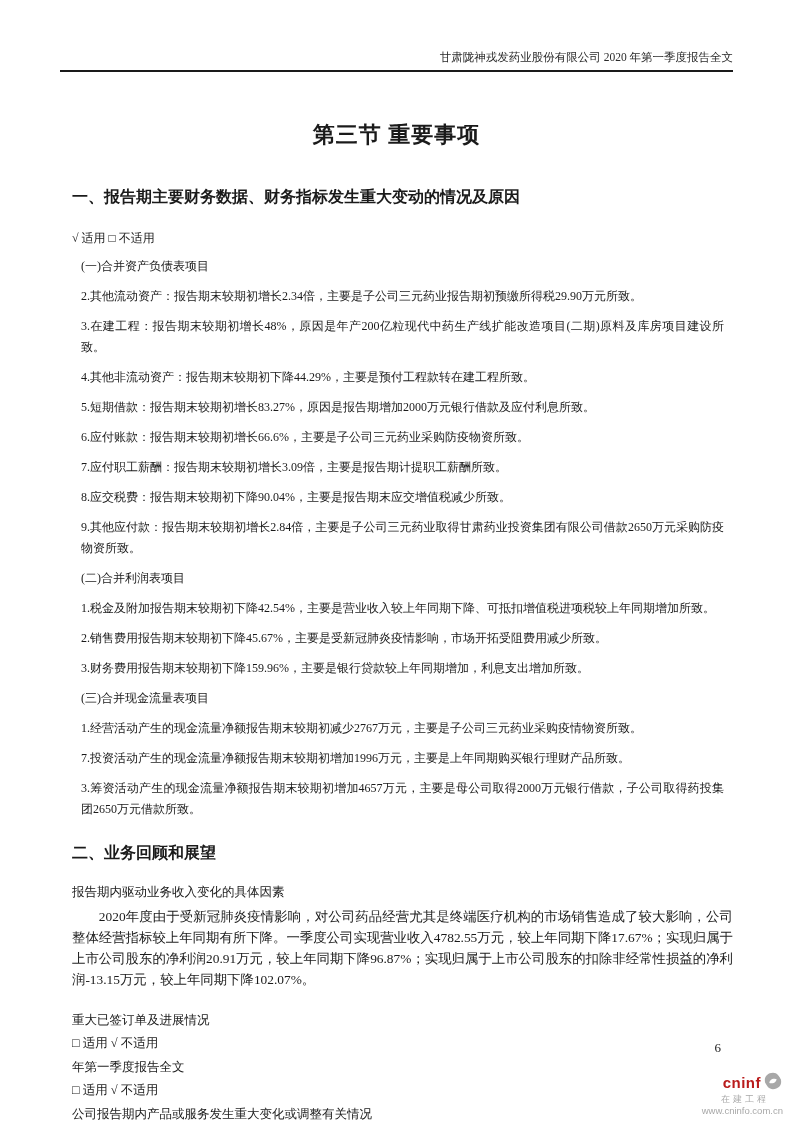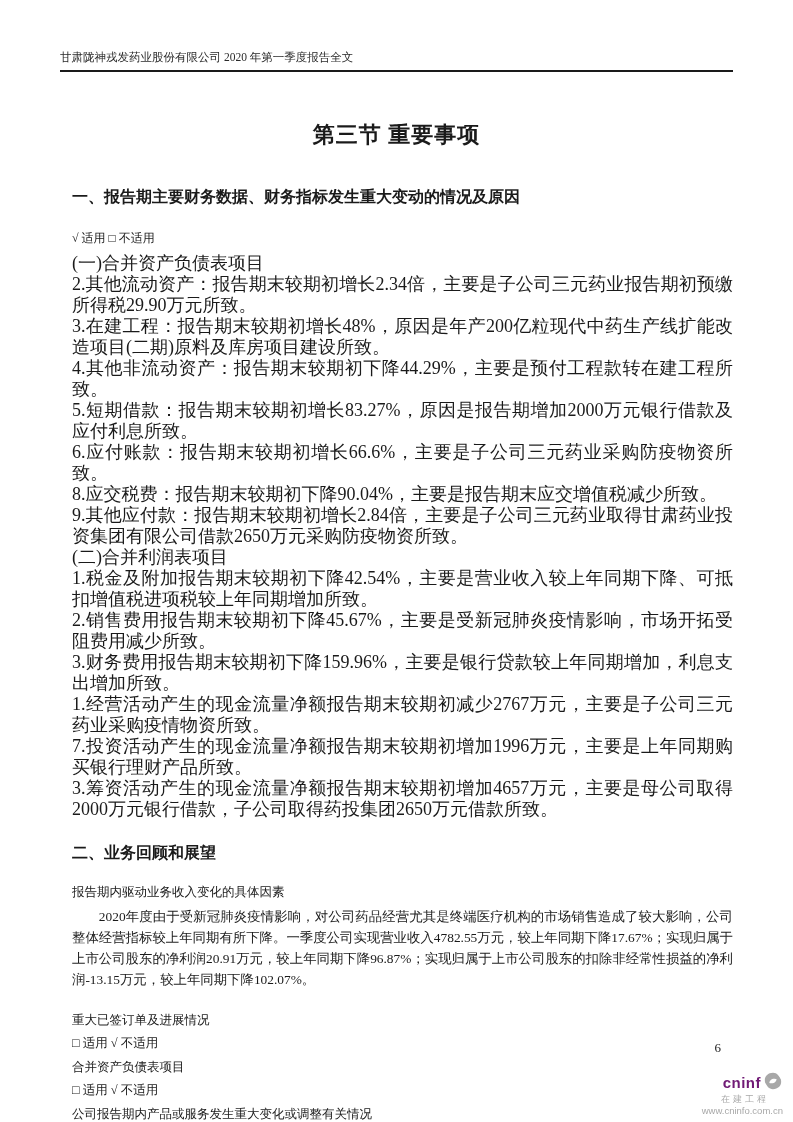--- a/index.html
+++ b/index.html
@@ -14,20 +14,21 @@
     overflow:hidden;
   }
   .header-wrap {
     margin:50px 60px 0 60px;
     border-bottom:2px solid #1a1a1a;
     padding-bottom:5px;
   }
   .header-text {
     font-size:11.5px;
     line-height:15px;
+    text-align:right;
     color:#2a2a2a;
   }
   .doc-title {
     margin:48px 0 0 0;
     text-align:center;
     font-size:22px;
     font-weight:bold;
     letter-spacing:1px;
   }
   .content { margin:0 60px 0 72px; }
@@ -40,22 +41,22 @@
   }
   .section-heading.second { margin-top:22px; }
   .applicability {
     font-size:12px;
     line-height:17px;
     margin-top:22px;
   }
   .body-lines { margin-top:6px; }
   .body-lines .subheading,
   .body-lines p {
-    margin:0;
-    font-size:18px;
+    margin:9px;
+    font-size:12px;
     line-height:21px;
     text-align:justify;
   }
   .body-lines .subheading { text-align:left; }
   .sub-line {
     font-size:12.5px;
     line-height:17px;
   }
   .mt20 { margin-top:20px; }
   .mt22 { margin-top:22px; }
@@ -81,21 +82,21 @@
     display:flex;
     flex-direction:column;
     align-items:flex-end;
     line-height:1.1;
   }
   .wm-row1 { display:flex; align-items:center; gap:2px; }
   .wm-brand {
     font-family:"Liberation Sans","DejaVu Sans",sans-serif;
     font-weight:bold;
     font-size:15px;
-    color:#701a75;
+    color:#b91c1c;
     letter-spacing:0.5px;
   }
   .wm-icon { display:inline-block; }
   .wm-cn {
     font-size:9px;
     color:#a8a8a8;
     letter-spacing:3px;
     margin:1px 14px 1px 0;
     font-family:"Liberation Sans","DejaVu Sans",sans-serif;
   }
@@ -122,42 +123,44 @@
 
     <div class="applicability">√ 适用 □ 不适用</div>
 
     <div class="body-lines">
       <div class="subheading">(一)合并资产负债表项目</div>
       <p>2.其他流动资产：报告期末较期初增长2.34倍，主要是子公司三元药业报告期初预缴所得税29.90万元所致。</p>
       <p>3.在建工程：报告期末较期初增长48%，原因是年产200亿粒现代中药生产线扩能改造项目(二期)原料及库房项目建设所致。</p>
       <p>4.其他非流动资产：报告期末较期初下降44.29%，主要是预付工程款转在建工程所致。</p>
       <p>5.短期借款：报告期末较期初增长83.27%，原因是报告期增加2000万元银行借款及应付利息所致。</p>
       <p>6.应付账款：报告期末较期初增长66.6%，主要是子公司三元药业采购防疫物资所致。</p>
+      <p>7.应付职工薪酬：报告期末较期初增长3.09倍，主要是报告期计提职工薪酬所致。</p>
       <p>8.应交税费：报告期末较期初下降90.04%，主要是报告期末应交增值税减少所致。</p>
       <p>9.其他应付款：报告期末较期初增长2.84倍，主要是子公司三元药业取得甘肃药业投资集团有限公司借款2650万元采购防疫物资所致。</p>
 
       <div class="subheading">(二)合并利润表项目</div>
       <p>1.税金及附加报告期末较期初下降42.54%，主要是营业收入较上年同期下降、可抵扣增值税进项税较上年同期增加所致。</p>
       <p>2.销售费用报告期末较期初下降45.67%，主要是受新冠肺炎疫情影响，市场开拓受阻费用减少所致。</p>
       <p>3.财务费用报告期末较期初下降159.96%，主要是银行贷款较上年同期增加，利息支出增加所致。</p>
 
+      <div class="subheading">(三)合并现金流量表项目</div>
       <p>1.经营活动产生的现金流量净额报告期末较期初减少2767万元，主要是子公司三元药业采购疫情物资所致。</p>
       <p>7.投资活动产生的现金流量净额报告期末较期初增加1996万元，主要是上年同期购买银行理财产品所致。</p>
       <p>3.筹资活动产生的现金流量净额报告期末较期初增加4657万元，主要是母公司取得2000万元银行借款，子公司取得药投集团2650万元借款所致。</p>
     </div>
 
     <h2 class="section-heading second">二、业务回顾和展望</h2>
 
     <div class="sub-line mt20">报告期内驱动业务收入变化的具体因素</div>
 
     <p class="para">2020年度由于受新冠肺炎疫情影响，对公司药品经营尤其是终端医疗机构的市场销售造成了较大影响，公司整体经营指标较上年同期有所下降。一季度公司实现营业收入4782.55万元，较上年同期下降17.67%；实现归属于上市公司股东的净利润20.91万元，较上年同期下降96.87%；实现归属于上市公司股东的扣除非经常性损益的净利润-13.15万元，较上年同期下降102.07%。</p>
 
     <div class="sub-line mt22">重大已签订单及进展情况</div>
     <div class="sub-line mt6">□ 适用 √ 不适用</div>
-    <div class="sub-line mt7">合并资产负债表项目</div>
+    <div class="sub-line mt7">年第一季度报告全文</div>
     <div class="sub-line mt6">□ 适用 √ 不适用</div>
     <div class="sub-line mt7">公司报告期内产品或服务发生重大变化或调整有关情况</div>
 
   </div>
 
   <div class="page-number">6</div>
 
   <div class="watermark">
     <div class="wm-row1">
       <span class="wm-brand">cninf</span>

